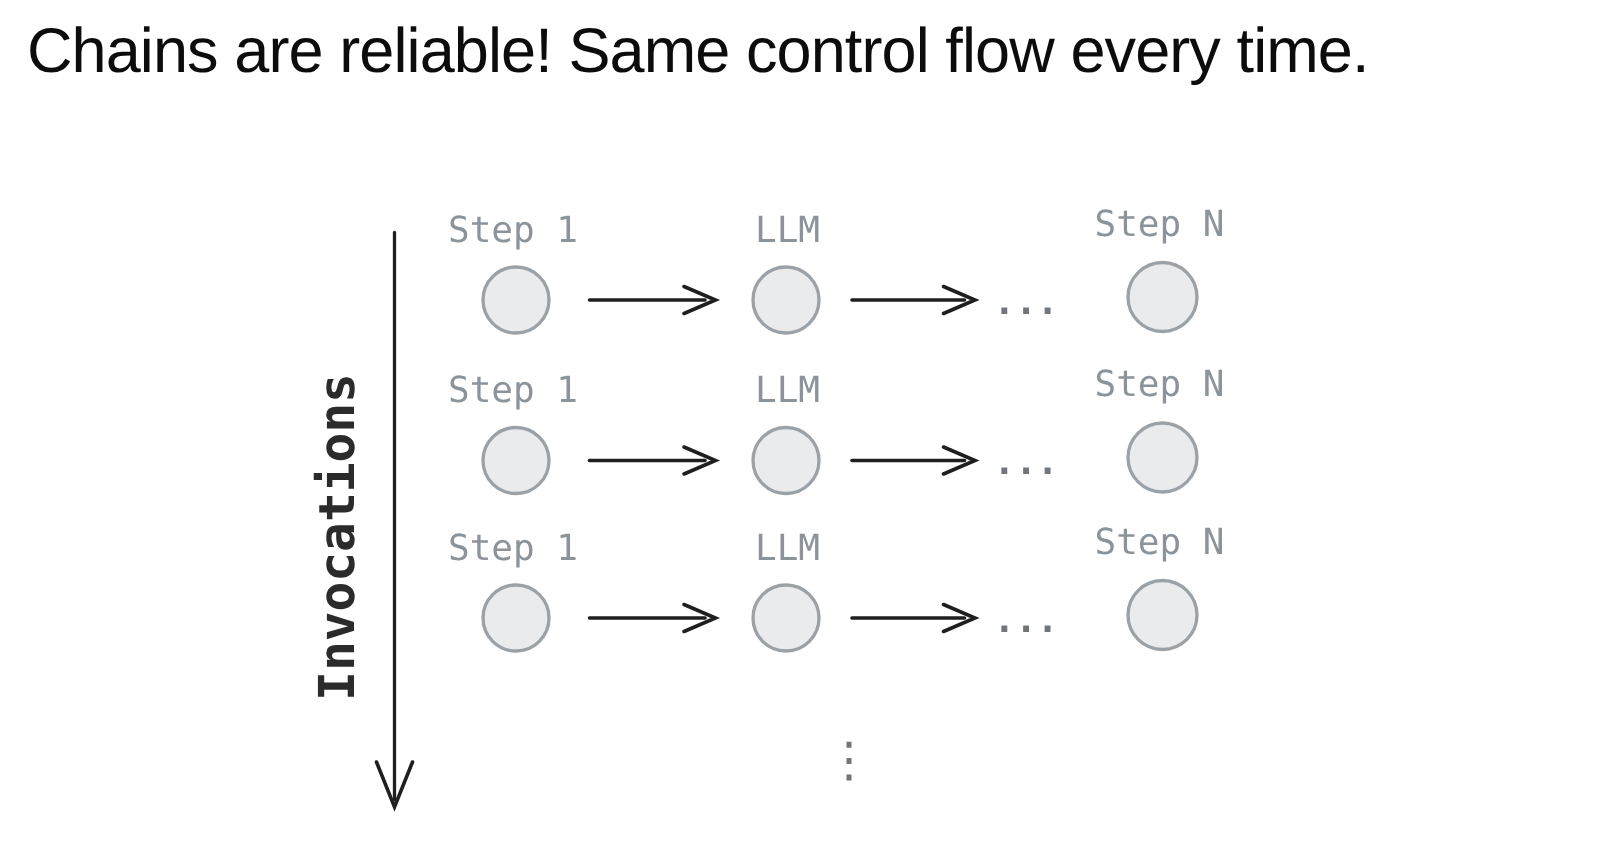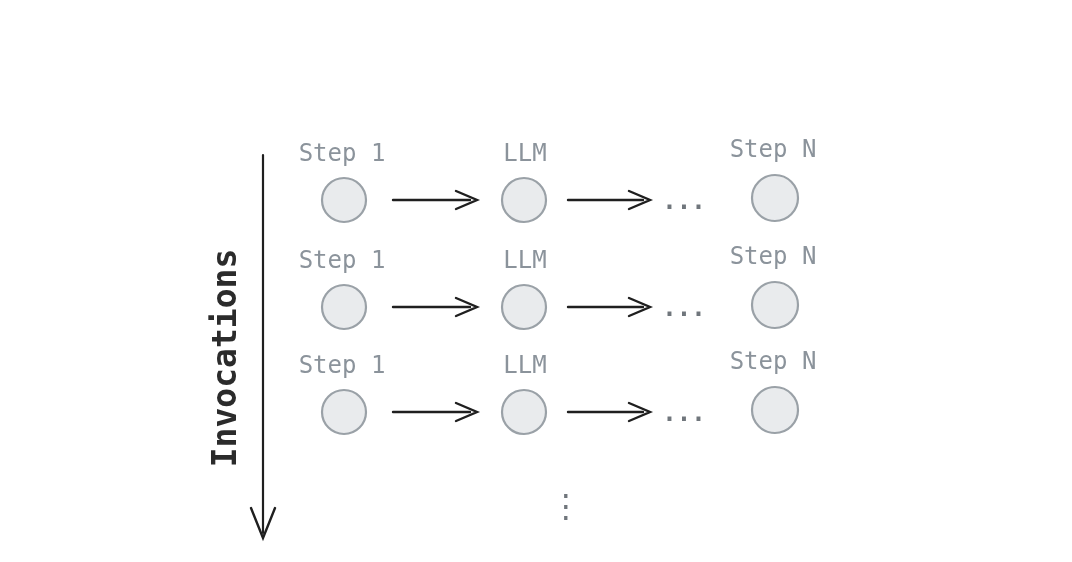--- a/index.html
+++ b/index.html
@@ -80,20 +80,21 @@
     font-size: 32px;
     fill: var(--ellipsis, #70767c);
     text-anchor: middle;
   }
 </style>
 </head>
 <body>
 
 <div class="slide">
 
+  <h1 class="slide-title">Chains are reliable! Same control flow every time.</h1>
 
   <svg class="diagram-svg" width="1072" height="562" viewBox="0 0 1072 562" xmlns="http://www.w3.org/2000/svg">
 
     <g>
       <line class="axis-line" x1="263" y1="155" x2="263" y2="533"></line>
       <polyline class="arrow-head" points="251,508 263,538 275,508"></polyline>
       <text class="axis-label" transform="translate(236,358) rotate(-90)">Invocations</text>
     </g>
 
     <g transform="translate(0,0)">

